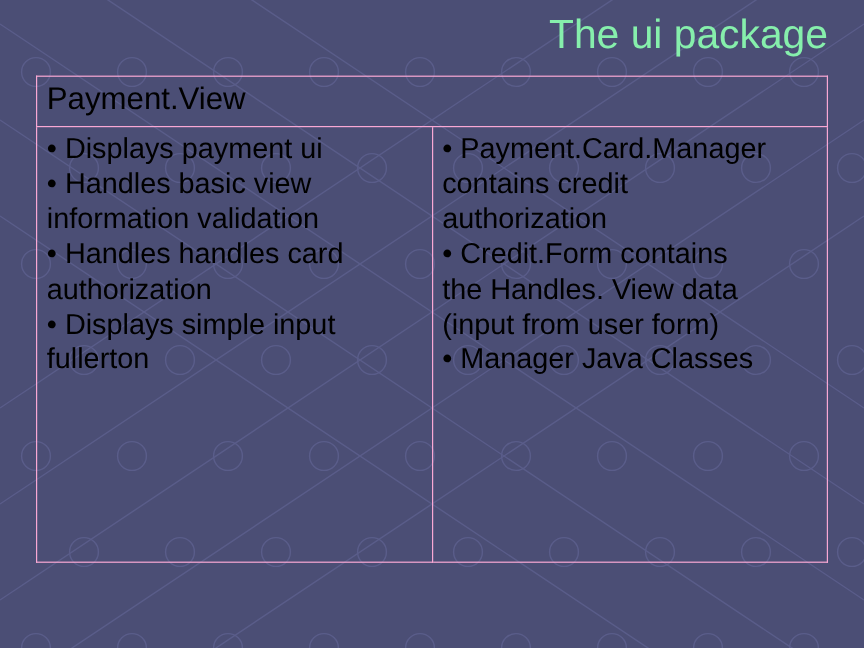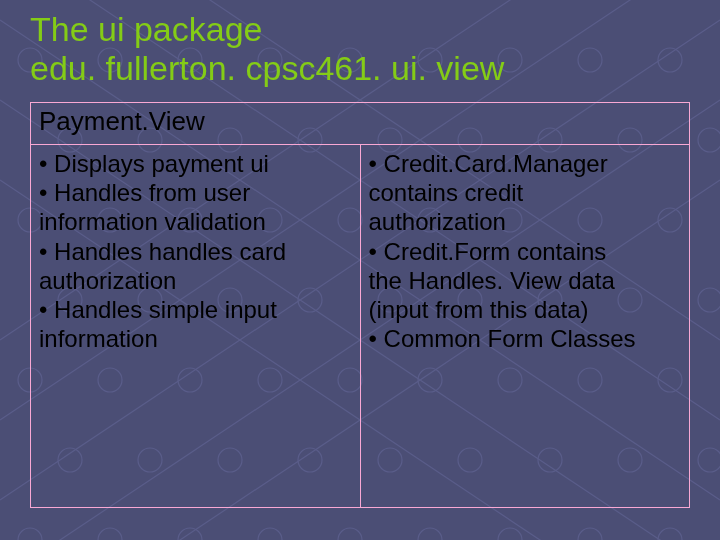--- a/index.html
+++ b/index.html
@@ -38,23 +38,23 @@
   }
 
   .content {
     position: relative;
     z-index: 1;
     padding: 10px 30px 0 30px;
     box-sizing: border-box;
   }
 
   .title {
-    color: #84cc16;
+    color: #86efac;
     font-size: 34px;
-    text-align: left;
+    text-align: right;
     line-height: 1.15;
     margin: 0 0 14px 0;
     font-weight: normal;
   }
 
   .table {
     width: 660px;
     border-collapse: collapse;
     table-layout: fixed;
     background: transparent;
@@ -184,50 +184,49 @@
         <line x1="720" y1="180" x2="0" y2="660"></line>
         <line x1="720" y1="-60" x2="0" y2="420"></line>
         <line x1="720" y1="-140" x2="0" y2="340"></line>
       </g>
     </svg>
   </div>
 
   <div class="content">
     <h1 class="title">
       <span>The ui package</span><br>
-      <span>edu. fullerton. cpsc461. ui. view</span>
     </h1>
 
     <table class="table">
       <tbody>
           <tr class="hdr">
         <td colspan="2">
           <span class="classname">Payment.View</span>
         </td>
       </tr>
       <tr class="body-row">
         <td>
           <div class="cell-text">
             <span class="bullet-line">• Displays payment ui</span>
-            <span class="bullet-line">• Handles from user</span>
+            <span class="bullet-line">• Handles basic view</span>
             <span class="bullet-line">information validation</span>
             <span class="bullet-line">• Handles handles card</span>
             <span class="bullet-line">authorization</span>
-            <span class="bullet-line">• Handles simple input</span>
-            <span class="bullet-line">information</span>
+            <span class="bullet-line">• Displays simple input</span>
+            <span class="bullet-line">fullerton</span>
           </div>
         </td>
         <td>
           <div class="cell-text">
-            <span class="bullet-line">• Credit.Card.Manager</span>
+            <span class="bullet-line">• Payment.Card.Manager</span>
             <span class="bullet-line">contains credit</span>
             <span class="bullet-line">authorization</span>
             <span class="bullet-line">• Credit.Form contains</span>
             <span class="bullet-line">the Handles. View data</span>
-            <span class="bullet-line">(input from this data)</span>
-            <span class="bullet-line">• Common Form Classes</span>
+            <span class="bullet-line">(input from user form)</span>
+            <span class="bullet-line">• Manager Java Classes</span>
           </div>
         </td>
       </tr>
     </tbody>
       </table>
   </div>
 </div>
 
 </body></html>

